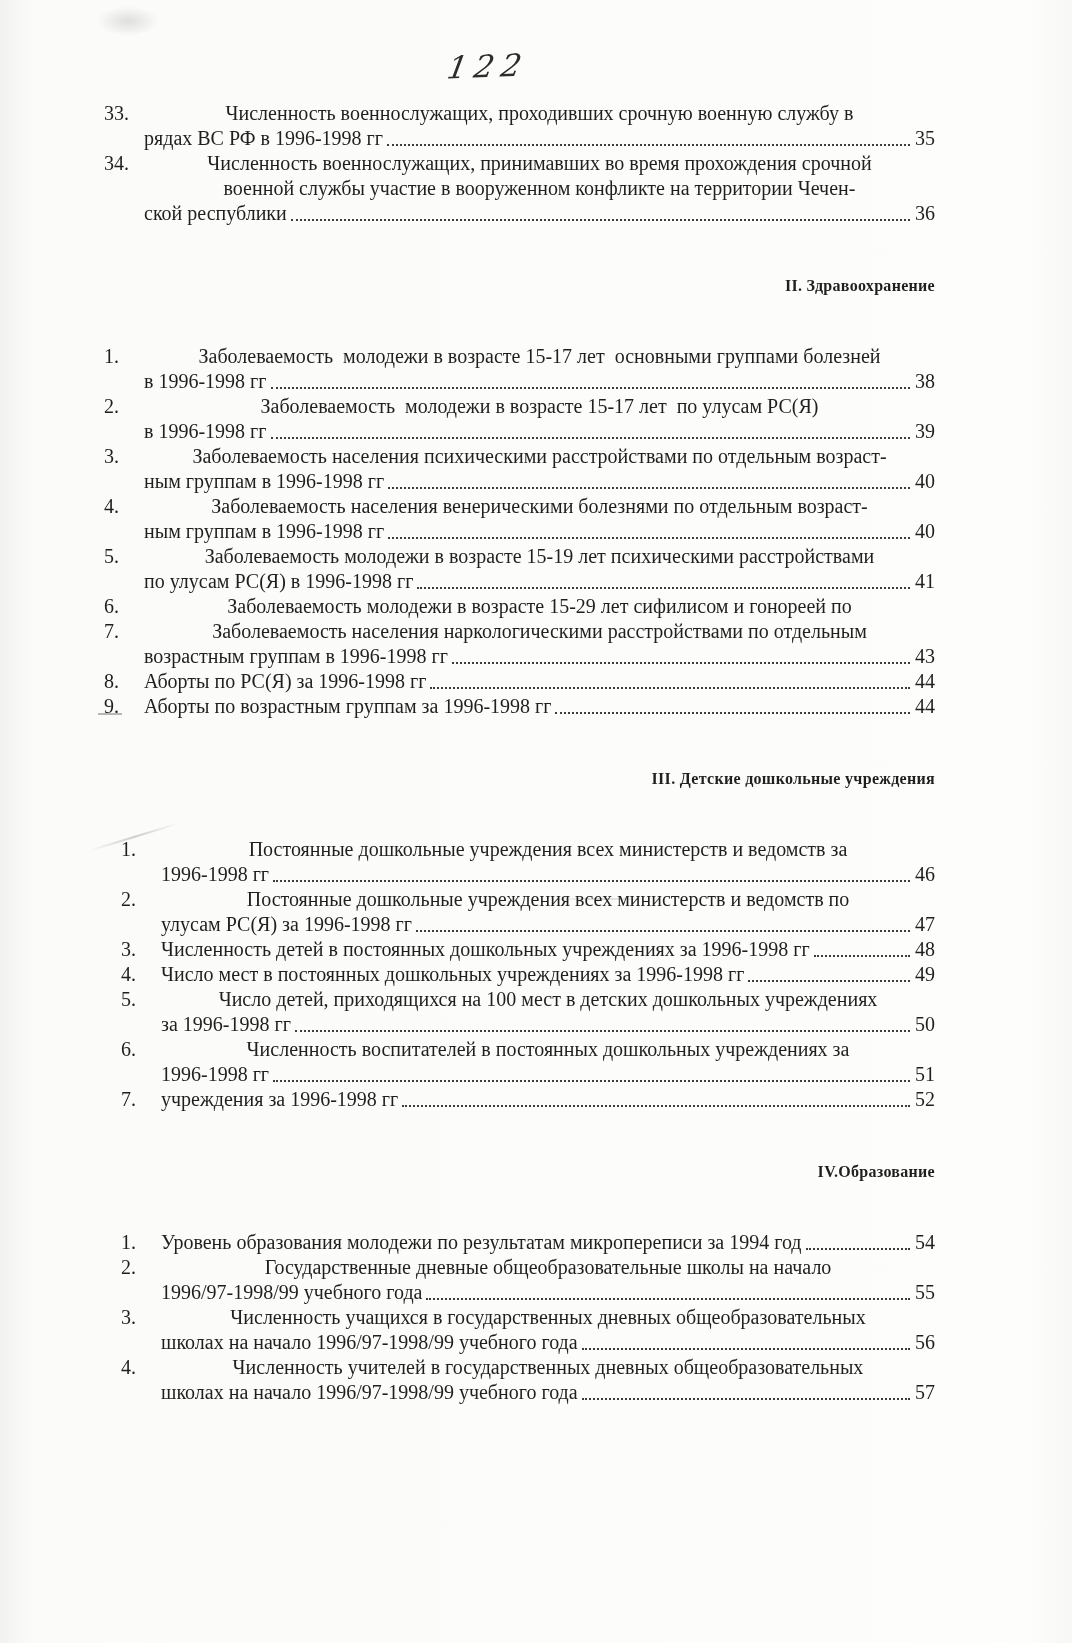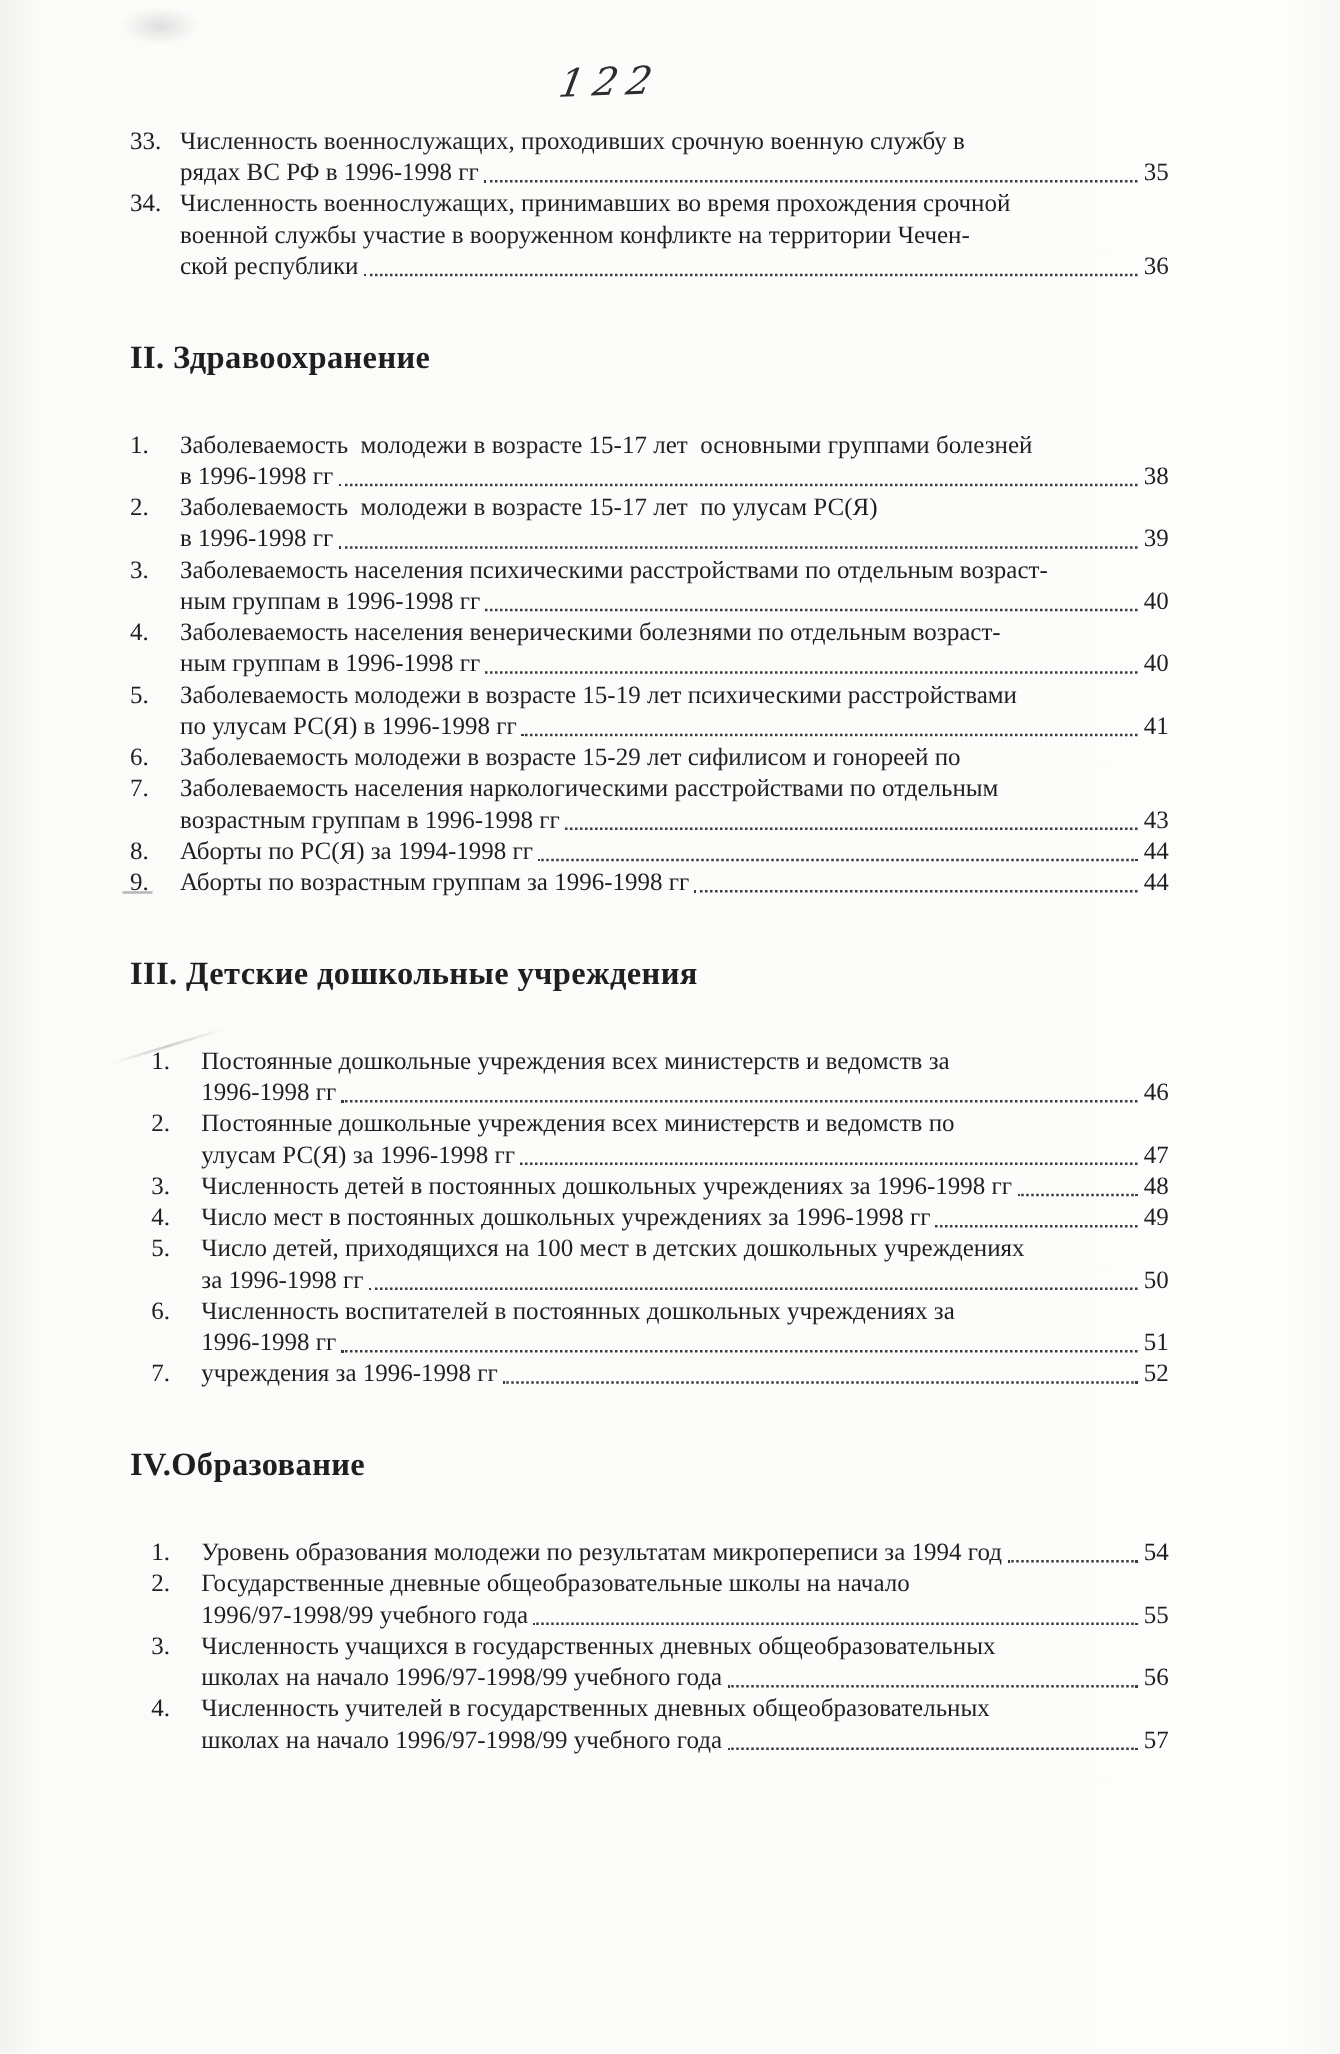--- a/index.html
+++ b/index.html
@@ -29,35 +29,35 @@
   .toc {
     position: absolute;
     top: 0; left: 0; right: 0;
     padding: 101px 137px 0 104px;
     font-size: 20px;
     line-height: 25px;
   }
   .entry { display: flex; }
   .num { flex: 0 0 40px; white-space: pre; }
   .entry-body { flex: 1; min-width: 0; }
-  .line { white-space: pre-wrap; }
+  .line { white-space: pre-wrap; text-align: center; }
   .line.last { display: flex; }
   .txt { flex: none; white-space: pre-wrap; }
   .leader { flex: 1 1 auto; min-width: 14px; position: relative; margin: 0 3px 0 2px; }
   .leader::before {
     content: "";
     position: absolute;
     left: 2px; right: 2px; bottom: 5px;
     border-bottom: 2.6px dotted #3c3c3c;
   }
   .pg { flex: none; white-space: pre; }
   .section-heading {
-    text-align: left;
+    text-align: right;
     font-weight: bold;
-    font-size: 26px;
+    font-size: 16px;
     margin: 47px 0 46px 0;
     letter-spacing: 0.3px;
   }
   .section-items.indent { padding-left: 17px; }
   .artifact { position: absolute; pointer-events: none; }
   .artifact-1 {
     left: 96px; top: 6px; width: 64px; height: 30px;
     background: radial-gradient(ellipse at center, rgba(150,150,150,0.28), rgba(150,150,150,0) 70%);
   }
   .artifact-2 {
@@ -150,21 +150,21 @@
           <div class="entry">
             <div class="num">7.</div>
             <div class="entry-body">
               <div class="line"><span class="txt">Заболеваемость населения наркологическими расстройствами по отдельным</span></div>
               <div class="line last"><span class="txt">возрастным группам в 1996-1998 гг</span><span class="leader"></span><span class="pg">43</span></div>
             </div>
           </div>
           <div class="entry">
             <div class="num">8.</div>
             <div class="entry-body">
-              <div class="line last"><span class="txt">Аборты по РС(Я) за 1994-1998 гг</span><span class="leader"></span><span class="pg">44</span></div>
+              <div class="line last"><span class="txt">Аборты по РС(Я) за 1996-1998 гг</span><span class="leader"></span><span class="pg">44</span></div>
             </div>
           </div>
           <div class="entry">
             <div class="num">9.</div>
             <div class="entry-body">
               <div class="line last"><span class="txt">Аборты по возрастным группам за 1996-1998 гг</span><span class="leader"></span><span class="pg">44</span></div>
             </div>
           </div>
         </div>
         <div class="section-heading">III. Детские дошкольные учреждения</div>

